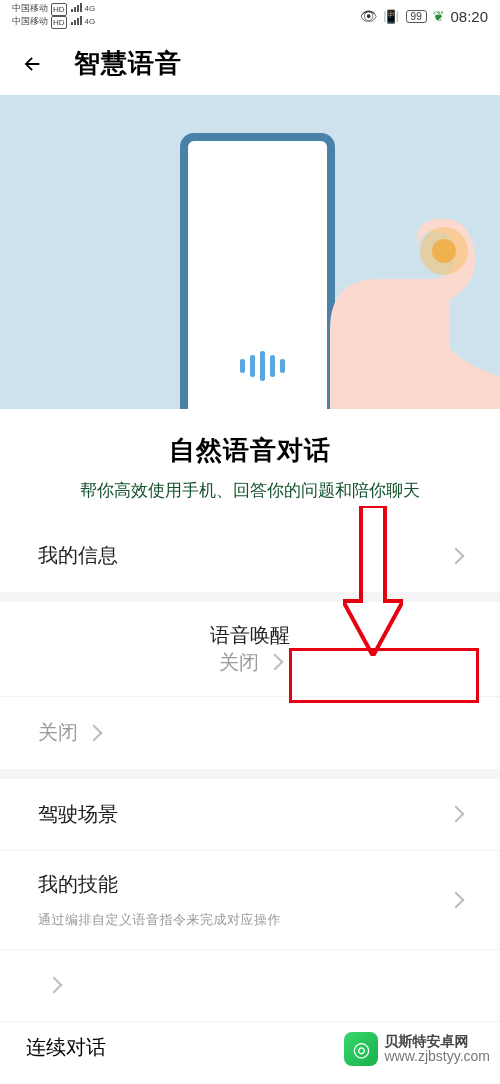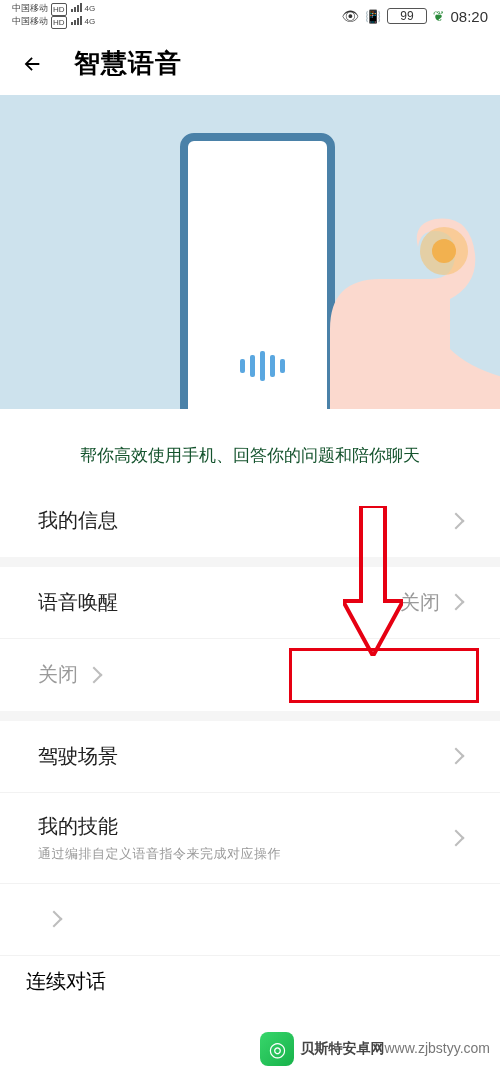--- a/index.html
+++ b/index.html
@@ -20,21 +20,21 @@
       padding: 2px 12px 0;
       font-size: 10px;
       color: #444;
     }
     .status-left { display: flex; flex-direction: column; gap: 0px; }
     .carrier-line { display: flex; align-items: flex-start; gap: 3px; font-size: 9px; line-height: 11px; }
     .sig { display: inline-flex; align-items: flex-end; gap: 1px; margin-left: 1px; }
     .sig i { width: 2px; background: #555; display: block; }
     .sig i:nth-child(1){height:3px}.sig i:nth-child(2){height:5px}.sig i:nth-child(3){height:7px}.sig i:nth-child(4){height:9px}
     .status-right { display: flex; align-items: center; gap: 6px; font-size: 14px; color: #333; }
-    .battery { border:1px solid #555; border-radius:3px; padding:0 12px; font-size:12px; }
+    .battery { border:1px solid #555; border-radius:3px; padding:0 4px; font-size:10px; }
     .header {
       display: flex; align-items: center; padding: 16px 18px 14px; gap: 28px;
     }
     .back { width: 28px; height: 28px; display:flex; align-items:center; justify-content:center; }
     .back svg { width: 22px; height: 22px; }
     .title { font-size: 26px; font-weight: 600; letter-spacing: 1px; }
 
     .hero {
       height: 314px;
       background: #cde2ed;
@@ -70,21 +70,21 @@
     .row {
       display:flex; align-items:center; justify-content:space-between;
       padding: 20px 38px; font-size: 20px; color:#222;
       border-bottom: 1px solid #f2f2f2;
       position: relative;
       min-height: 72px;
     }
     .row.no-border { border-bottom: none; }
     .row .value { color:#9a9a9a; font-size: 20px; }
     .row .chev { width:12px; height:12px; border-top:2px solid #bdbdbd; border-right:2px solid #bdbdbd; transform:rotate(45deg); margin-left:10px; }
-    .row-left { display:flex; flex-direction:column; }
+    .row-left { display:flex; flex-direction:column;gap:8px; }
     .row-left .sub { font-size:13px; color:#9a9a9a; margin-top:5px; letter-spacing:0.5px; }
     .row-right { display:flex; align-items:center; }
 
     .gap { height: 10px; background:#f5f5f5; }
 
     .red-highlight {
       position:absolute;
       border:3px solid #e60012;
       pointer-events:none;
     }
@@ -97,21 +97,21 @@
       position:absolute; right:10px; bottom:18px;
       display:flex; align-items:center; gap:6px;
       font-size:15px; color:#444;
     }
     .wm-badge {
       width:34px;height:34px;border-radius:8px;
       background:linear-gradient(135deg,#38d66b,#17b24a);
       display:flex;align-items:center;justify-content:center;
       color:#fff;font-size:20px;
     }
-    .wm-text{ display:flex; flex-direction:row; line-height:1.1; }
+    .wm-text{ display:flex; flex-direction:column; line-height:1.1; }
     .wm-text .main{font-size:14px;font-weight:600;}
     .wm-text .url{font-size:14px;color:#777;}
 
     .truncated { padding: 12px 26px 0; font-size:20px; }
   </style>
 </head>
 <body>
 
 <div class="status-bar">
   <div class="status-left">
@@ -167,33 +167,34 @@
       </div>
   </div>
   <svg class="hand" viewBox="0 0 240 260">
     <path d="M60 260 L60 160 Q60 110 110 110 L160 110 Q185 110 185 85 Q185 62 165 62 Q150 62 148 78 Q142 55 165 50 Q200 45 205 85 Q208 115 180 130 L180 180 Q200 200 240 210 L240 260 Z" fill="#fbd9ce"></path>
     <circle cx="174" cy="82" r="24" fill="#f8c06a" opacity="0.55"></circle>
     <circle cx="174" cy="82" r="12" fill="#f5a93a" opacity="0.8"></circle>
   </svg>
 </div>
 
 <div class="section">
+  <h2>自然语音对话</h2>
   <p>帮你高效使用手机、回答你的问题和陪你聊天</p>
 </div>
 
 <div class="row no-border">
   <div>我的信息</div>
   <div class="row-right">
       <span class="chev"></span>
     </div>
 </div>
 
 <div class="gap"></div>
 
-<div class="row" style="border-top:none;">
+<div class="row" style="border-top:none;flex-direction:column;">
   <div>语音唤醒</div>
   <div class="row-right">
     <span class="value">关闭</span>
     <span class="chev"></span>
   </div>
 </div>
 
 <div class="row no-border">
   <div class="row-right">
     <span class="value">关闭</span>

